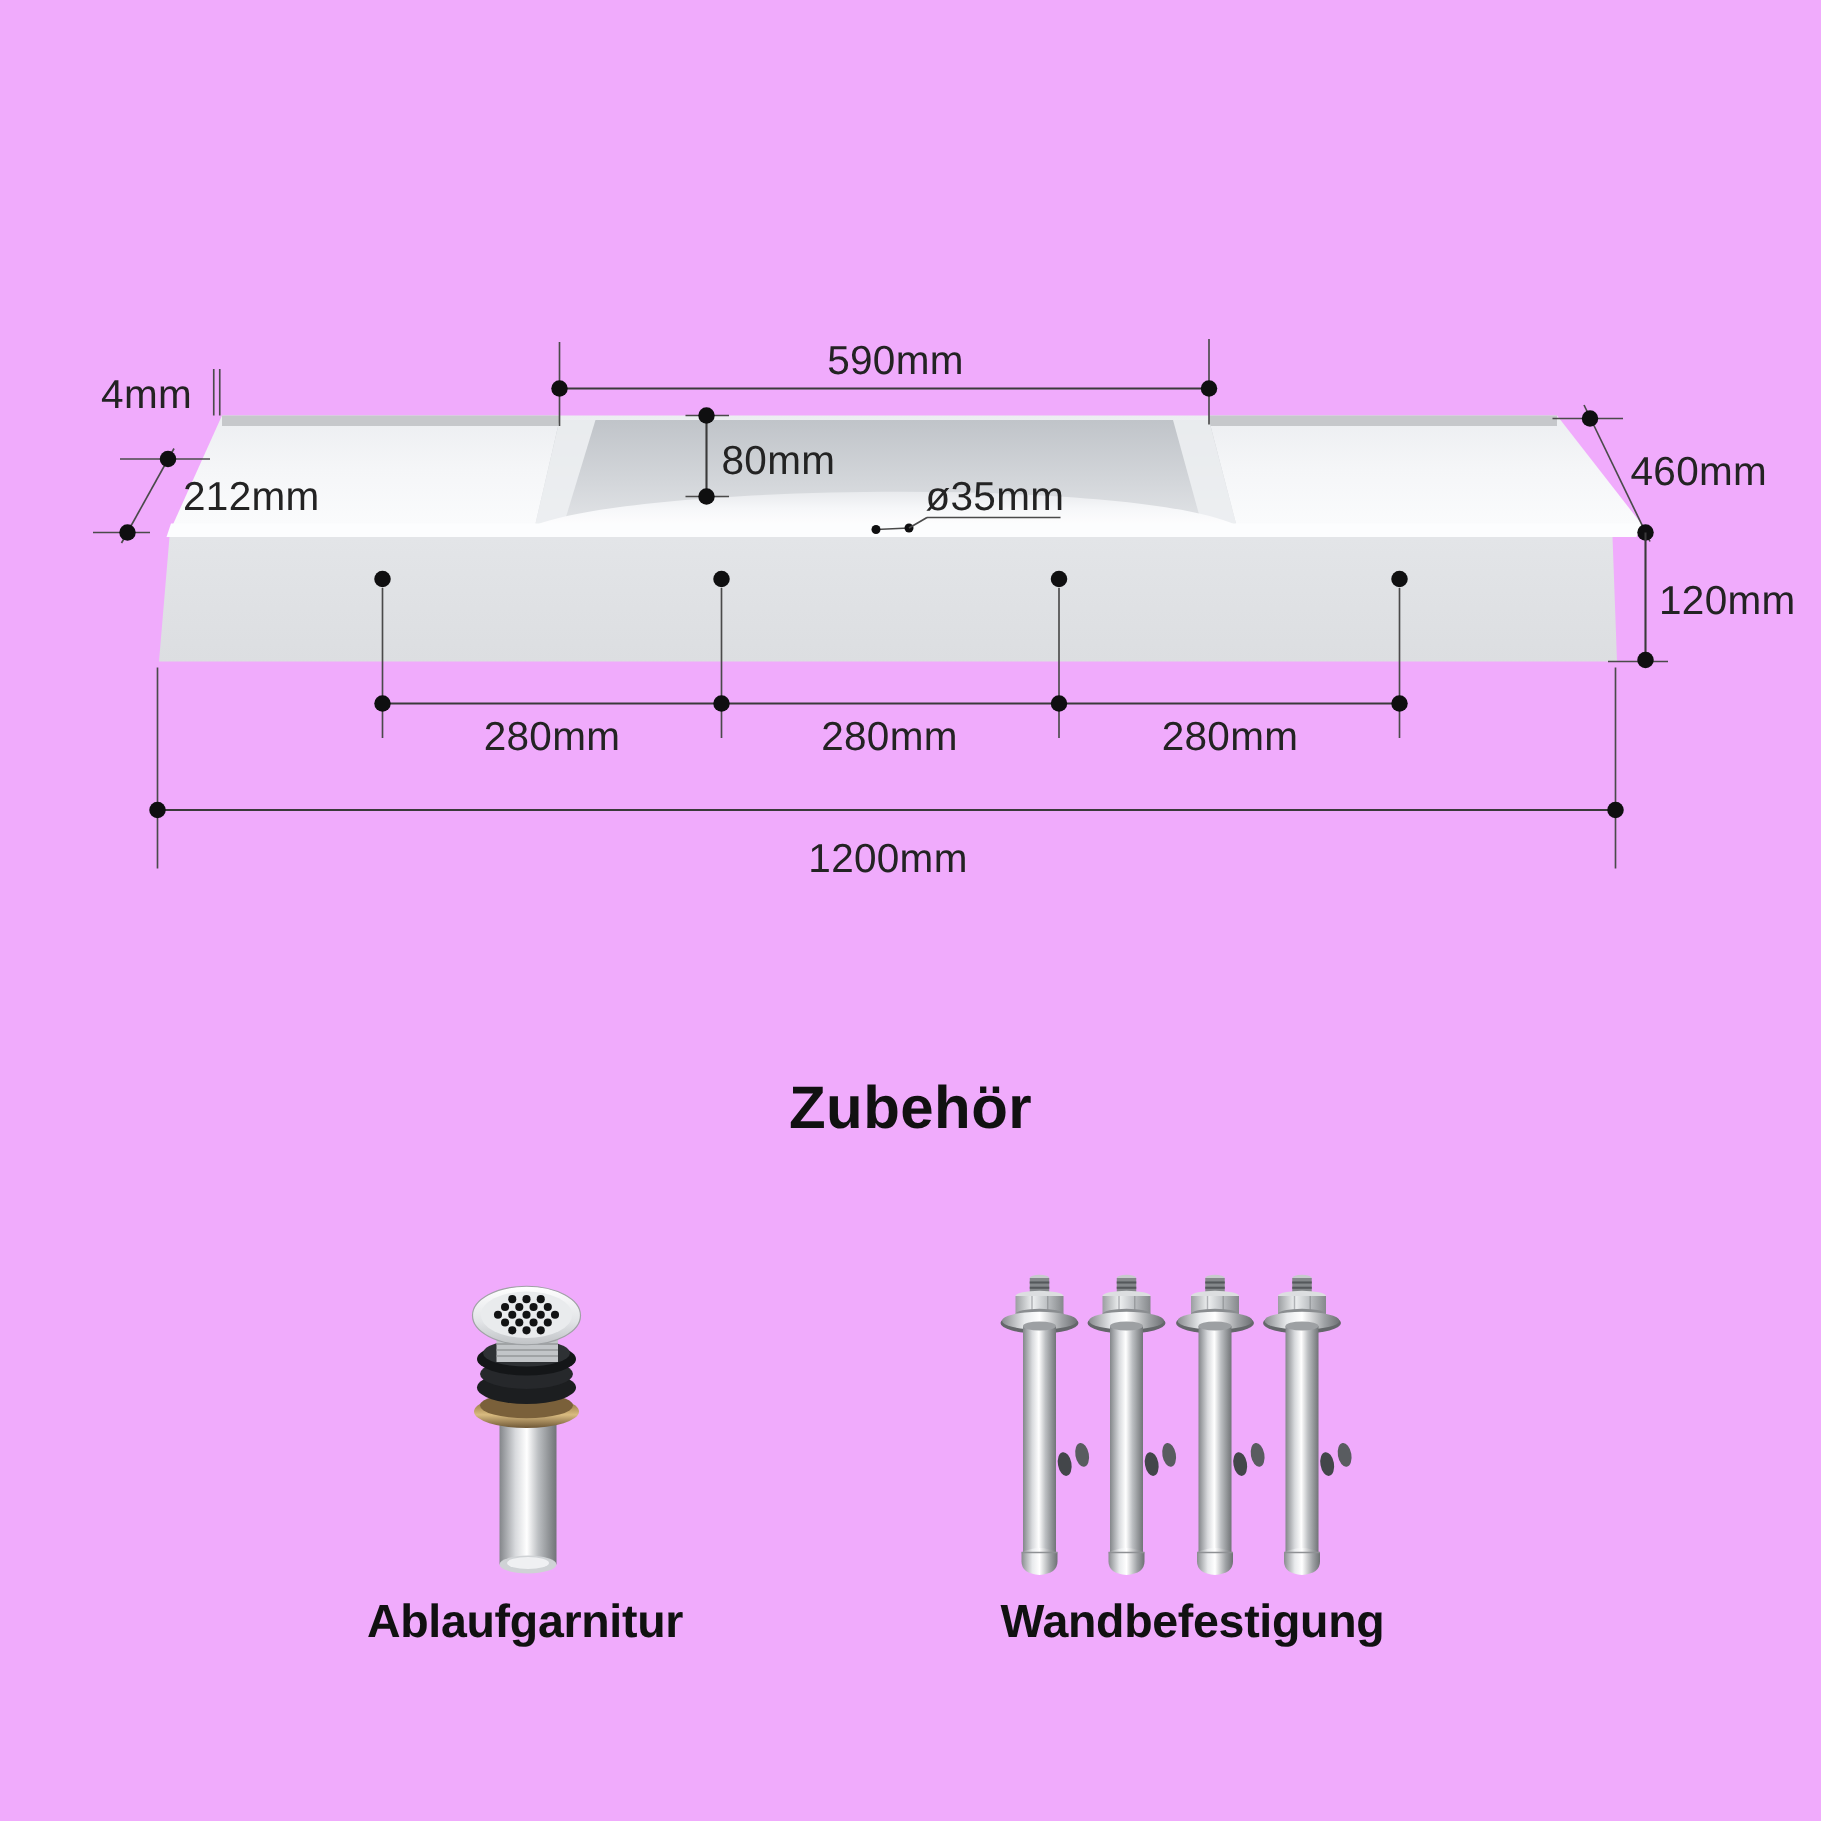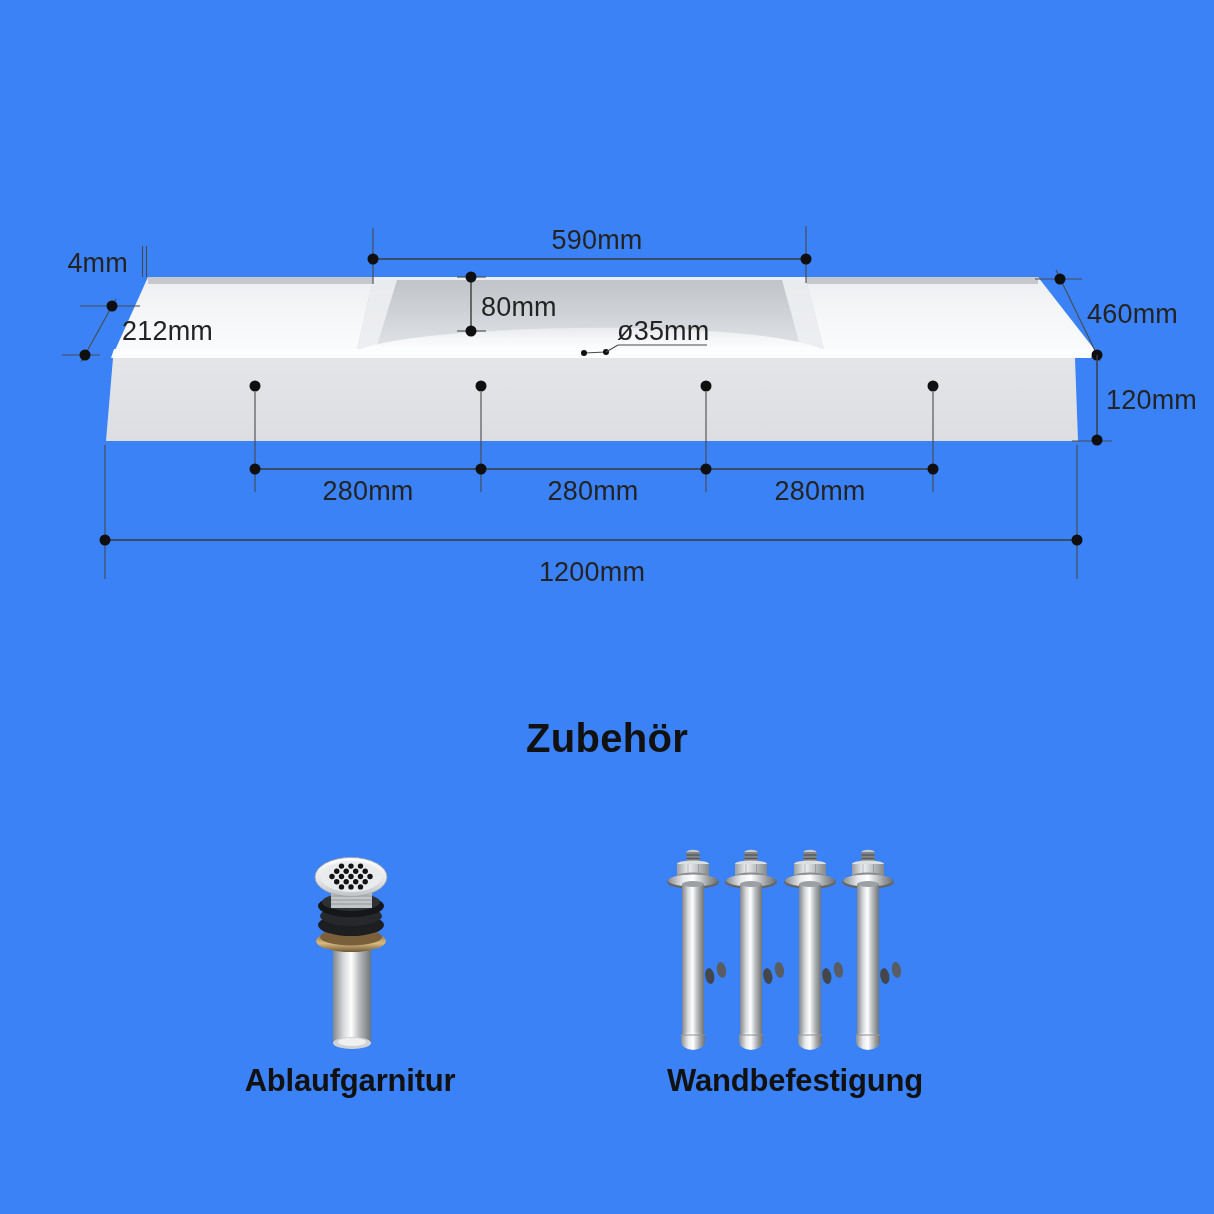--- a/index.html
+++ b/index.html
@@ -1,19 +1,19 @@
 <!DOCTYPE html>
 <html><head>
 <meta charset="utf-8">
 <style>
   html,body{margin:0;padding:0;}
   .stage{
     position:relative;
     width:1214px;height:1214px;
-    background:#3b82f6;
+    background:#f0abfc;
     font-family:"Liberation Sans", sans-serif;
     overflow:hidden;
   }
   svg{display:block;}
   text{
     font-family:"Liberation Sans", sans-serif;
     fill:#232323;
   }
   .dim-text{font-size:27px;letter-spacing:0.2px;}
   .title-text{font-size:40px;font-weight:700;fill:#111;letter-spacing:0.3px;}

